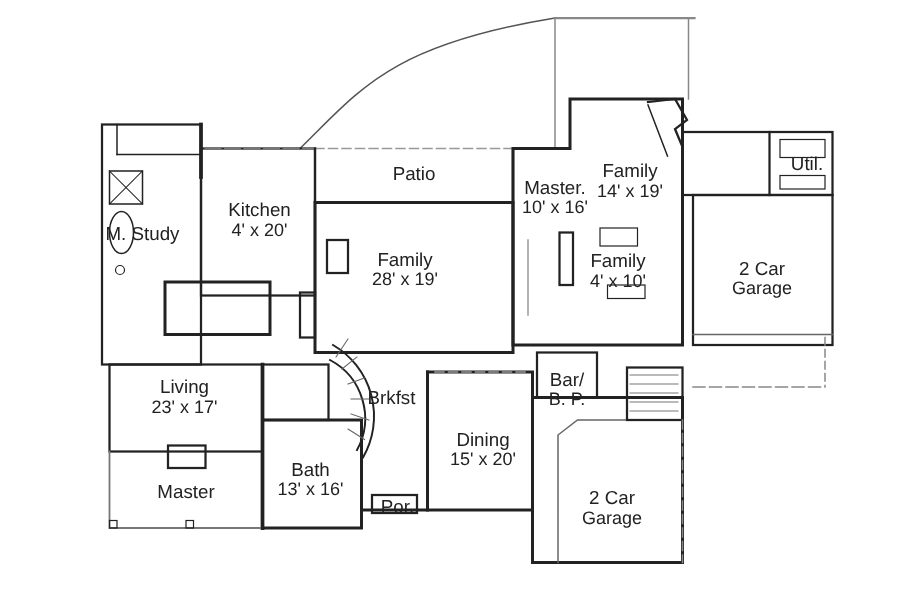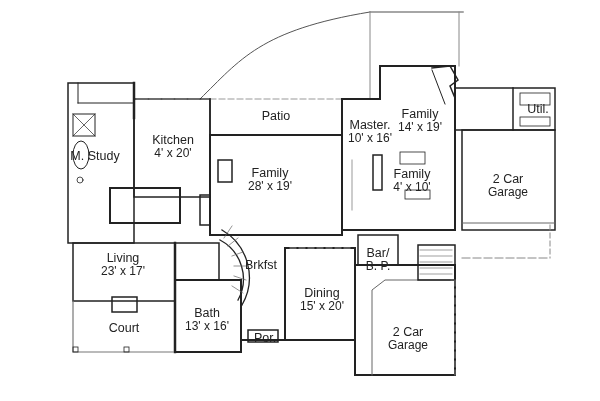--- a/index.html
+++ b/index.html
@@ -152,21 +152,21 @@
   </div>
 <div class="lbl" style="left:322px;top:287px">
     <span class="name">Dining</span>
     <span class="dim">15' x 20'</span>
   </div>
 <div class="lbl" style="left:207px;top:307px">
     <span class="name">Bath</span>
     <span class="dim">13' x 16'</span>
   </div>
 <div class="lbl" style="left:124px;top:322px">
-    <span class="name">Court</span>
+    <span class="name">Master</span>
     <span class="dim"></span>
   </div>
 <div class="lbl" style="left:265px;top:332px">
     <span class="name">Por.</span>
     <span class="dim"></span>
   </div>
 <div class="lbl" style="left:408px;top:326px">
     <span class="name">2 Car</span>
     <span class="dim">Garage</span>
   </div>

